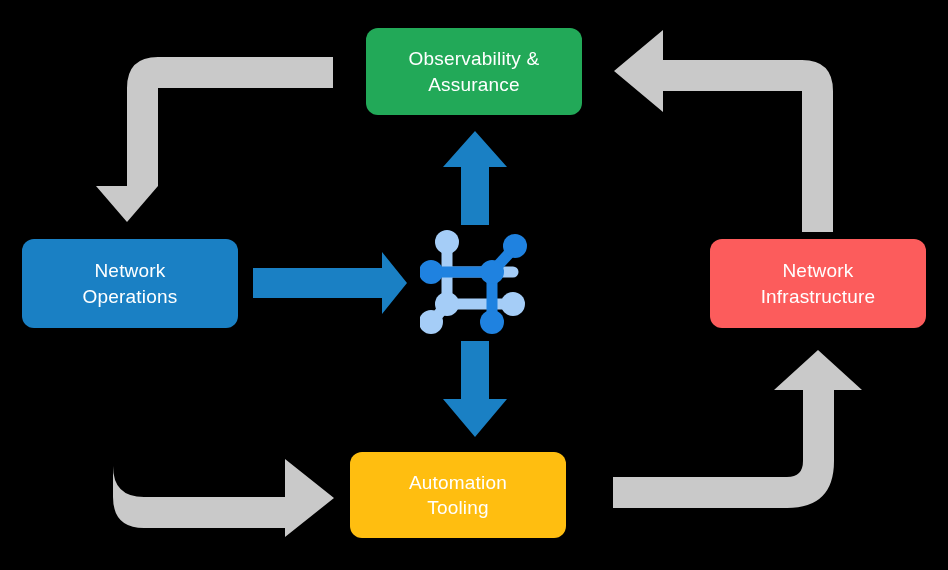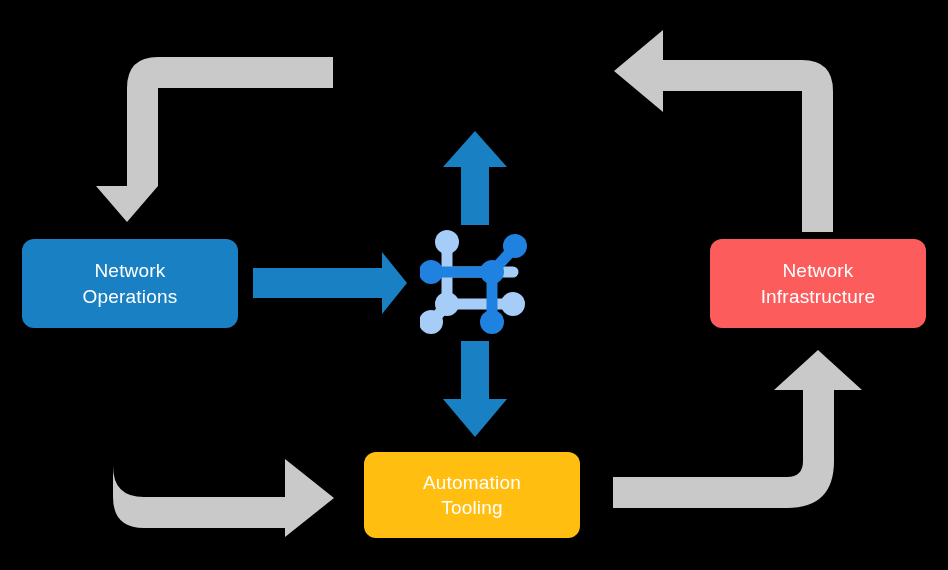--- a/index.html
+++ b/index.html
@@ -53,21 +53,21 @@
     width: 216px;
     height: 89px;
   }
   #box-network-infrastructure {
     left: 710px;
     top: 239px;
     width: 216px;
     height: 89px;
   }
   #box-automation-tooling {
-    left: 364px;
+    left: 350px;
     top: 452px;
     width: 216px;
     height: 86px;
   }
   .box-label {
     display: block;
     width: 100%;
   }
   #center-icon {
     position: absolute;
@@ -213,20 +213,24 @@
     </g>
 
     <g fill="#1f82e0">
       <circle cx="11" cy="50" r="12"></circle>
       <circle cx="72" cy="50" r="12"></circle>
       <circle cx="95" cy="24" r="12"></circle>
       <circle cx="72" cy="100" r="12"></circle>
     </g>
   </svg>
 
+  <div class="node-box" id="box-observability" style="background:#22a958;">
+    <span class="box-label">Observability &amp;
+Assurance</span>
+  </div>
 
   <div class="node-box" id="box-network-operations" style="background:#1a80c4;">
     <span class="box-label">Network
 Operations</span>
   </div>
 
   <div class="node-box" id="box-network-infrastructure" style="background:#fc5c5c;">
     <span class="box-label">Network
 Infrastructure</span>
   </div>

